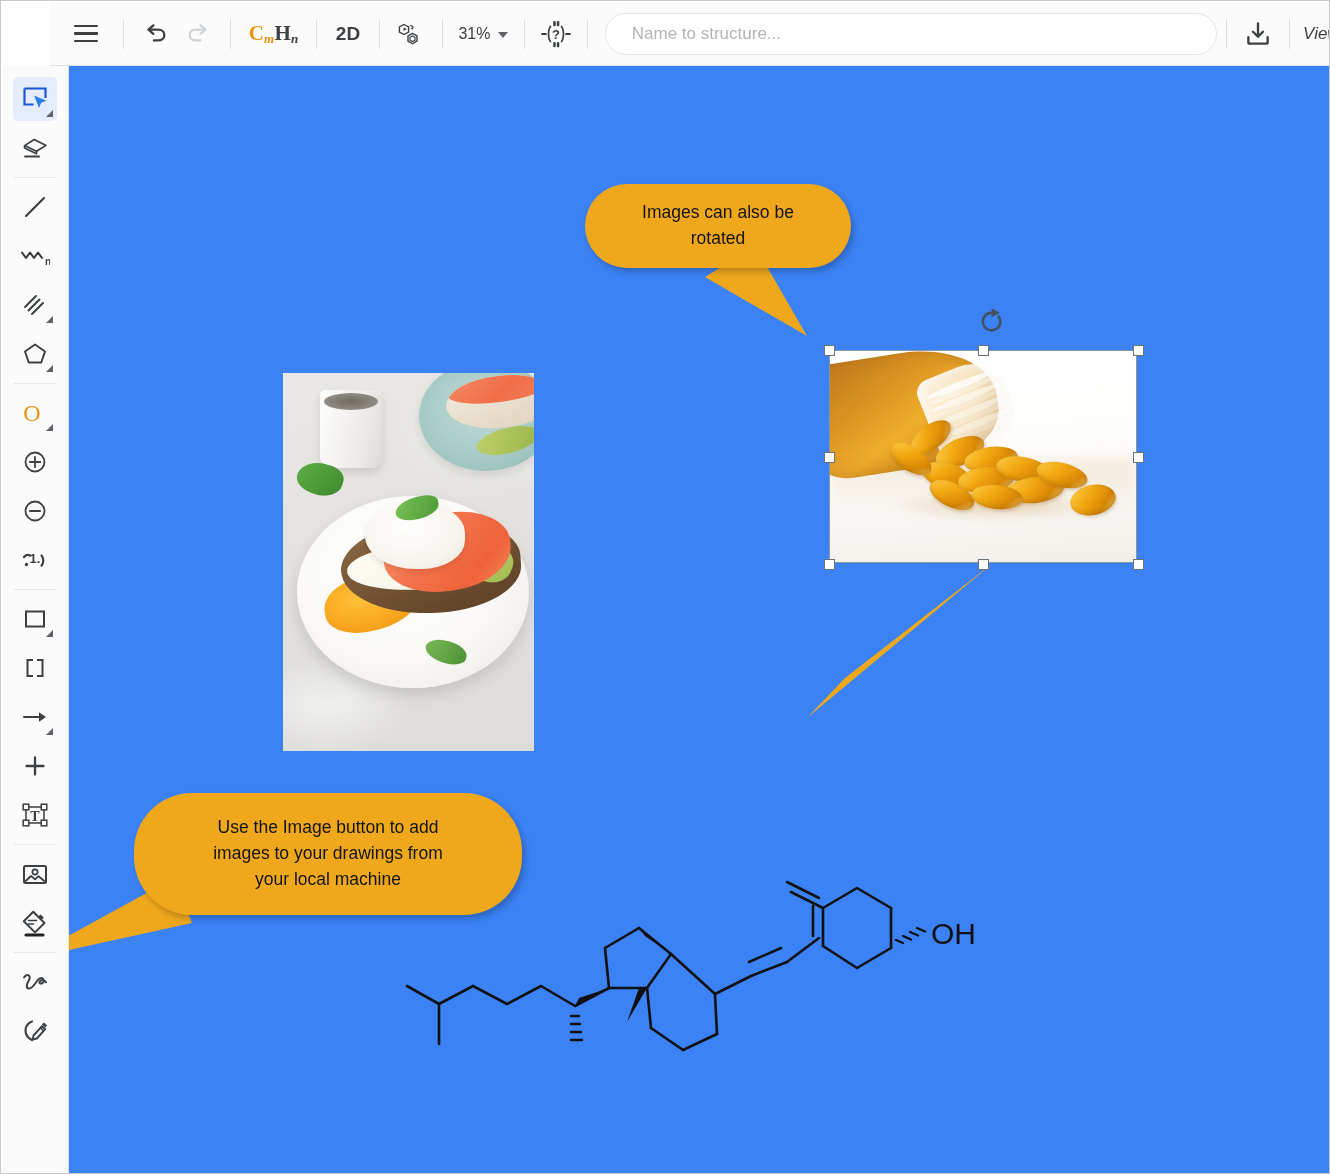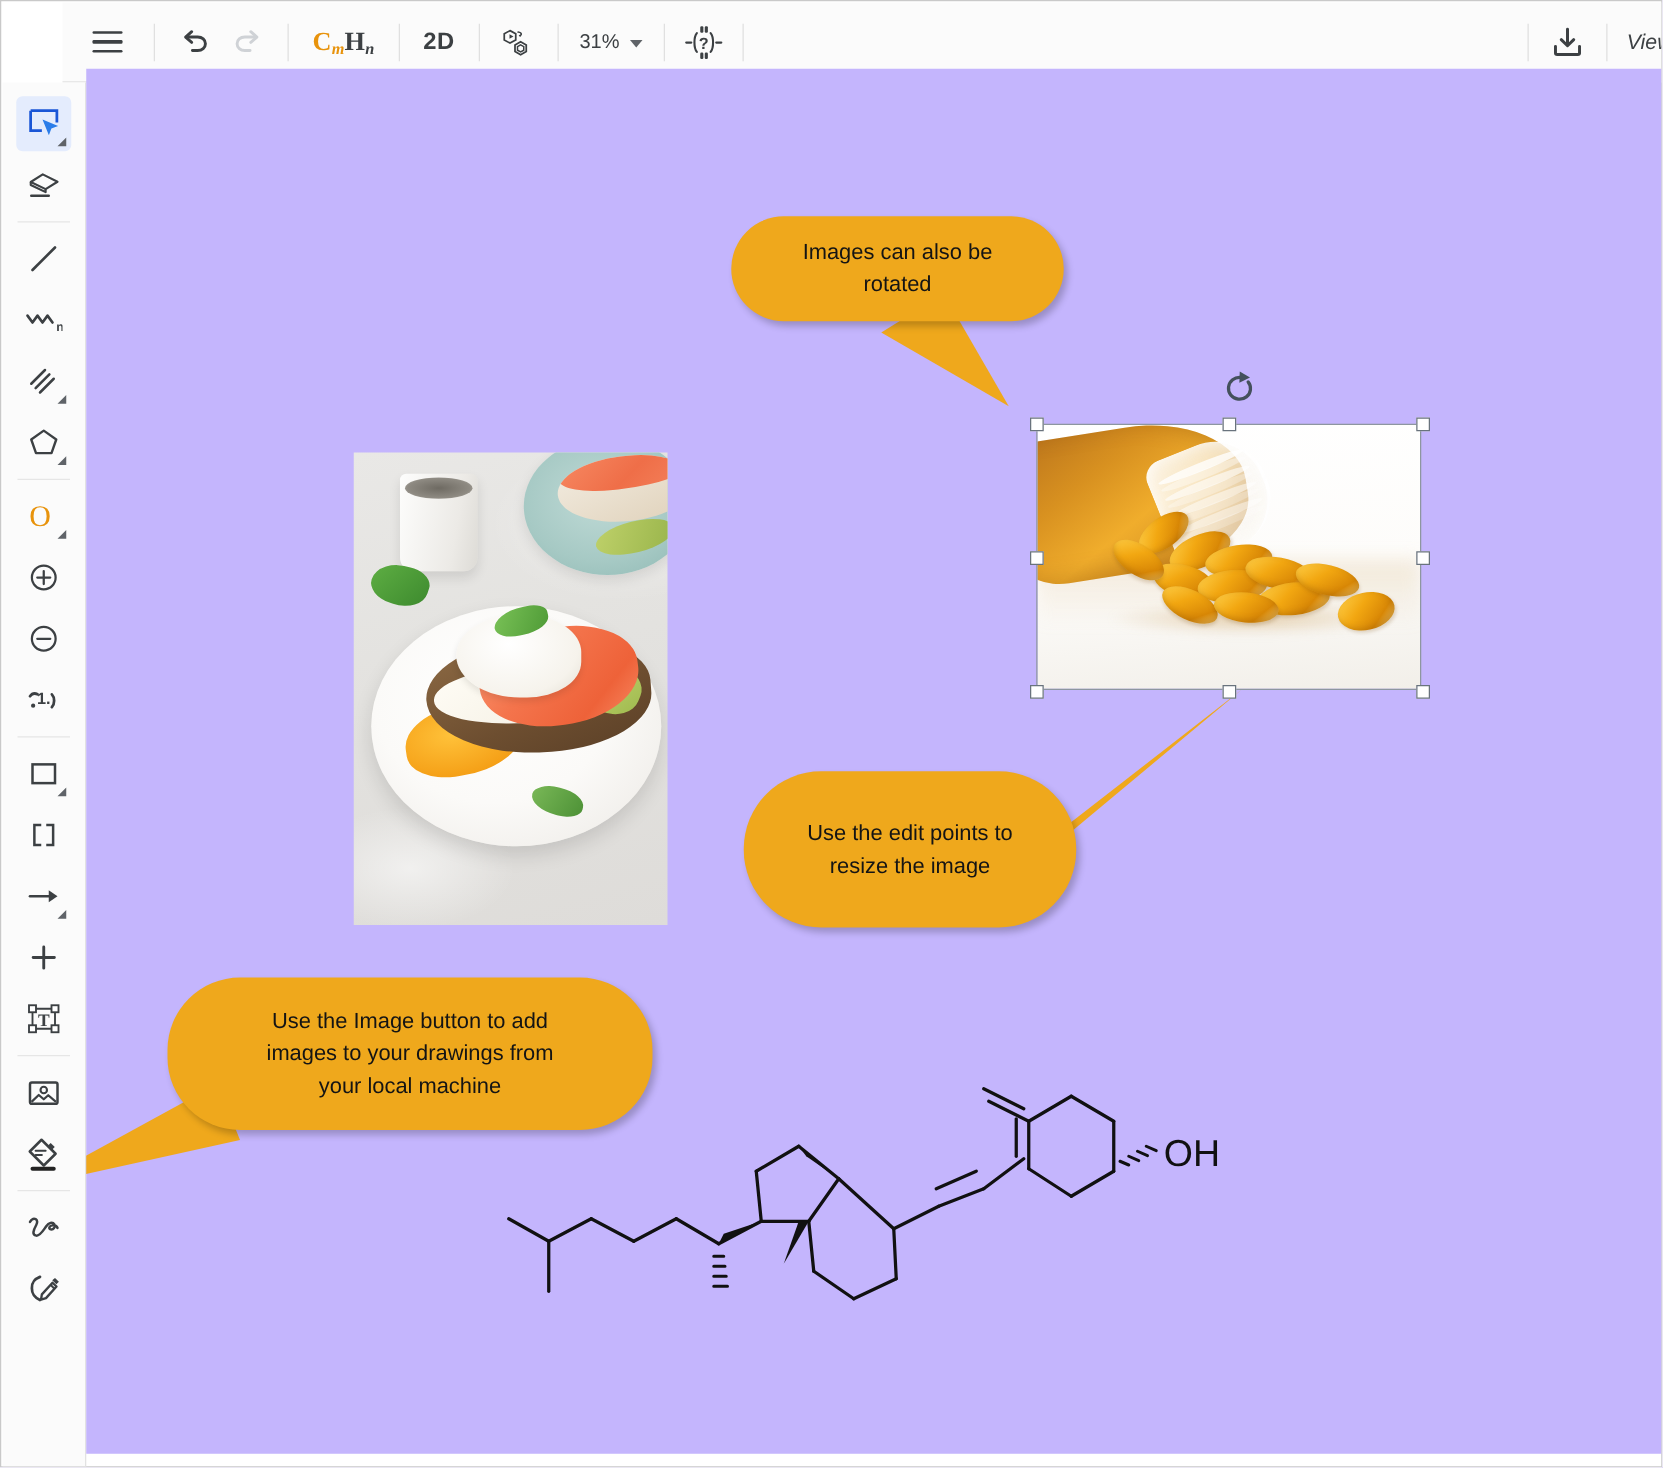--- a/index.html
+++ b/index.html
@@ -135,23 +135,23 @@
     position: absolute;
     right: 4px; bottom: 4px;
     width: 0; height: 0;
     border-left: 7px solid transparent;
     border-bottom: 7px solid #5f6368;
   }
 
   
   #canvas {
     position: absolute;
-    left: 68px; top: 54px;
+    left: 68px; top: 65px;
     width: 1261px; height: 1108px;
-    background: #c4b5fd;
+    background: #3b82f6;
     overflow: hidden;
   }
 
   
   .callout { position: absolute; }
   .callout .bubble {
     position: absolute;
     background: #EFA81C;
     border-radius: 62px;
     box-shadow: 3px 4px 6px rgba(0,0,0,.22);
@@ -441,20 +441,21 @@
         <text x="17" y="20" text-anchor="middle" font-size="13" font-weight="bold" font-family="Liberation Sans, sans-serif" fill="#3c4043">?</text>
         <rect x="14.2" y="2" width="2.5" height="5.2" rx="1" fill="#3c4043"></rect>
         <rect x="17.8" y="2" width="2.5" height="5.2" rx="1" fill="#3c4043"></rect>
         <rect x="14.2" y="23" width="2.5" height="5.2" rx="1" fill="#3c4043"></rect>
         <rect x="17.8" y="23" width="2.5" height="5.2" rx="1" fill="#3c4043"></rect>
       </svg>
     </div>
 
     <div class="tb-sep"></div>
 
+    <input id="name-to-structure" type="text" placeholder="Name to structure..." style="">
 
     <div style="flex:1"></div>
 
     <div class="tb-sep"></div>
 
     <div class="tb-btn">
       <svg width="30" height="30" viewBox="0 0 24 24">
         <path d="M12 3.5v10.2M8 10.2l4 3.9 4-3.9" fill="none" stroke="#3c4043" stroke-width="1.9" stroke-linecap="round" stroke-linejoin="round"></path>
         <path d="M4.3 14.6v4.1c0 .6.5 1 1.1 1h13.2c.6 0 1.1-.4 1.1-1v-4.1" fill="none" stroke="#3c4043" stroke-width="1.9" stroke-linecap="round"></path>
       </svg>
@@ -690,24 +691,20 @@
       <div class="bubble" style="left:0; top:0; width:266px; height:84px;">
         <span style="white-space:pre-line;">Images can also be
 rotated</span>
       </div>
     </div>
 
     <div class="callout" style="left:526px; top:497px; width:400px; height:270px;">
       <svg width="400" height="270">
         <path d="M212 155 L398 0 L250 115 Z" fill="#EFA81C"></path>
       </svg>
-      <div class="bubble" style="left:0; top:65px; width:266px; height:125px;">
-        <span style="white-space:pre-line;">Use the edit points to
-resize the image</span>
-      </div>
     </div>
 
     <div class="callout" style="left:-45px; top:727px; width:560px; height:240px;">
       <svg width="560" height="240">
         <path d="M150 85 L0 167 L168 130 Z" fill="#EFA81C"></path>
       </svg>
       <div class="bubble" style="left:110px; top:0; width:388px; height:122px; border-radius:58px;">
         <span style="white-space:pre-line;">Use the Image button to add
 images to your drawings from
 your local machine</span>

